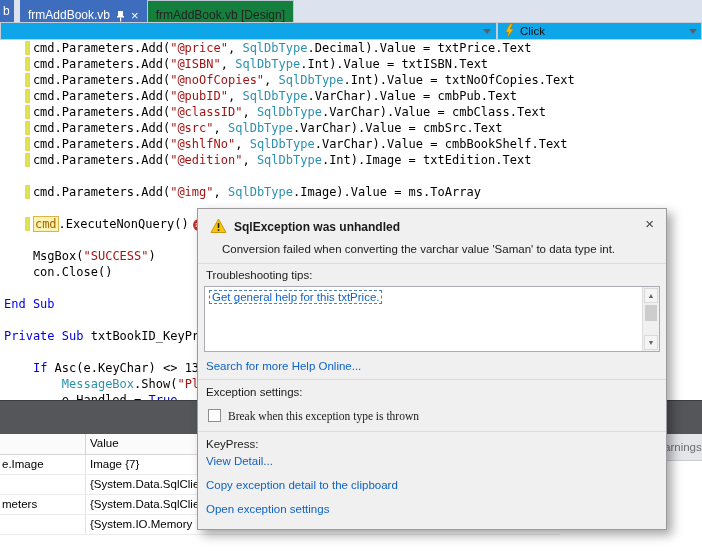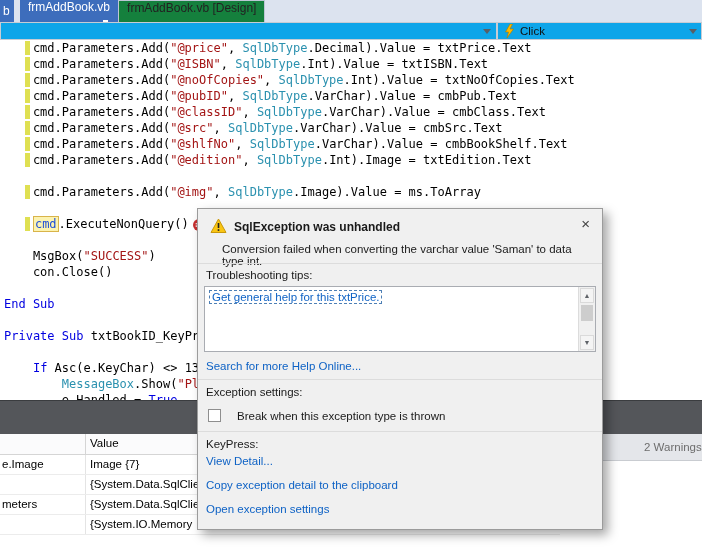--- a/index.html
+++ b/index.html
@@ -5,21 +5,21 @@
   * { margin:0; padding:0; box-sizing:border-box; }
   body { background:#fff; }
   .screen { position:relative; width:702px; height:551px; background:#fff;
             font-family:"Liberation Sans", sans-serif; overflow:hidden; }
 
   
   .tabstrip { position:absolute; top:0; left:0; right:0; height:22px;
               background:#dce3ef; display:flex; align-items:stretch; }
   .tab-partial { width:14px; background:#3d6dbc; color:#fff; font-size:12px;
                  line-height:22px; padding-left:3px; margin-right:6px; }
-  .tab { display:flex; align-items:flex-end; padding:0 8px; font-size:12px; gap:6px; cursor:default;flex-direction:column; }
+  .tab { display:flex; align-items:flex-end; padding:0 8px; font-size:12px; gap:6px; cursor:default; }
   .tab.active { background:#3d6dbc; color:#fff; }
   .tab.design { background:#15803d; border:1px solid #bcc6d4; border-bottom:none;
                 color:#222; }
   .closex { font-size:13px; line-height:13px; }
   .pin svg { display:block; }
 
   
   .navbar { position:absolute; top:22px; left:0; right:0; height:19px;
             background:#eef0f4; border-bottom:1px solid #cdd2da; display:flex; align-items:center; }
   .combo { background:#0ea5e9; border:1px solid #c8ccd4; height:18px; display:flex; align-items:center; }
@@ -32,21 +32,21 @@
   
   .code { position:absolute; top:40px; left:0; right:0; height:368px; background:#fff;
           font-family:"DejaVu Sans Mono", monospace; font-size:12px; color:#000; }
   .code-line { height:16px; line-height:16px; white-space:pre; position:relative; padding-left:4px; }
   .code-line.changed::before { content:''; position:absolute; left:25px; top:1px; bottom:1px;
                                width:5px; background:#dfe052; }
   .seg-p { color:#000; }
   .seg-k { color:#0000e0; }
   .seg-s { color:#a31515; }
   .seg-t { color:#2b91af; }
-  .seg-hl { background:#fcf3b0; border:1px solid #d9b44a; padding:0 1px; color:#1d4ed8; }
+  .seg-hl { background:#fcf3b0; border:1px solid #d9b44a; padding:0 1px; color:#a16207; }
   .seg-r { position:absolute; left:639; top:0; }
   .err-icon { display:inline-block; width:12px; height:12px; border-radius:7px; background:#c62f2f;
               color:#fff; font-size:9px; line-height:12px; text-align:center; margin-left:4px;
               vertical-align:middle; font-family:"DejaVu Sans", sans-serif; }
 
   
   .bottom { position:absolute; top:400px; left:0; right:0; bottom:0; background:#fff; }
   .darkband { position:absolute; top:0; left:0; right:0; height:34px; background:#54565a;
               border-top:1px solid #3a3c3f; }
   .watch { position:absolute; top:34px; left:0; width:560px; bottom:0; font-size:11.5px; color:#000; }
@@ -54,21 +54,21 @@
   .wh-name { width:86px; border-right:1px solid #d5d5d5; padding:3px 2px; }
   .wh-value { flex:1; padding:3px 4px; }
   .watch-row { height:20px; border-bottom:1px solid #ececec; display:flex; }
   .wr-name { width:86px; border-right:1px solid #e4e4e4; padding:3px 2px; white-space:nowrap; overflow:hidden; }
   .wr-value { flex:1; padding:3px 4px; white-space:nowrap; overflow:hidden; }
   .errorlist { position:absolute; top:34px; left:560px; right:0; bottom:0; background:#fff; }
   .etoolbar { height:27px; background:#e4e6ea; border-bottom:1px solid #c9ccd1; display:flex;
               align-items:center; padding-left:84px; font-size:11.5px; color:#6e6e6e; white-space:nowrap; }
 
   
-  .dialog { position:absolute; left:197px; top:208px; width:406px; height:322px;
+  .dialog { position:absolute; left:197px; top:208px; width:470px; height:322px;
             background:#f0f0f0; border:1px solid #9b9b9b; box-shadow:5px 5px 10px rgba(0,0,0,0.35);
             font-size:11.5px; color:#1a1a1a; z-index:10; }
   .dlg-title { position:absolute; left:36px; top:11px; font-weight:bold; font-size:12px; }
   .dlg-warnicon { position:absolute; left:12px; top:9px; }
   .dlg-close { position:absolute; right:12px; top:6px; font-size:15px; color:#444; cursor:default; }
   .dlg-message { position:absolute; left:24px; top:34px; right:14px; }
   .dlg-sep { position:absolute; left:0; right:0; height:1px; background:#dcdcdc; }
   .sep1 { top:54px; } .sep2 { top:170px; } .sep3 { top:222px; }
   .dlg-label { position:absolute; left:8px; font-weight:normal; }
   .lbl-tips { top:60px; } .lbl-settings { top:177px; } .lbl-actions { top:229px; }
@@ -76,21 +76,21 @@
               border:1px solid #a9acb2; }
   .tips-link { position:absolute; left:4px; top:3px; color:#0e62c5; border:1px dashed #4d7fb5; padding:0 2px; }
   .tips-scroll { position:absolute; right:0; top:0; bottom:0; width:17px; background:#f0f0f0;
                  border-left:1px solid #dcdcdc; }
   .sc-btn { position:absolute; left:1px; right:1px; height:15px; background:#f4f4f4; border:1px solid #dadada;
             color:#5f6368; font-size:7px; text-align:center; line-height:14px; }
   .sc-up { top:1px; } .sc-dn { bottom:1px; }
   .sc-thumb { position:absolute; left:2px; right:2px; top:18px; height:16px; background:#cdcdcd; }
   .dlg-link { color:#0e62c5; cursor:default; }
   .link-search { position:absolute; left:8px; top:151px; }
-  .chk-row { position:absolute; left:10px; top:200px; display:flex; align-items:center; gap:16px; }
+  .chk-row { position:absolute; left:10px; top:200px; display:flex; align-items:center; gap:7px;font-family:Liberation Serif, serif; }
   .checkbox { width:13px; height:13px; background:#fff; border:1px solid #8e8e8e; display:inline-block; }
   .dlg-actions { position:absolute; left:8px; top:246px; }
   .dlg-actions .dlg-link { display:block; margin-bottom:12px; }
 </style>
 </head>
 <body>
 
 <div class="screen">
 
   <div class="tabstrip">

